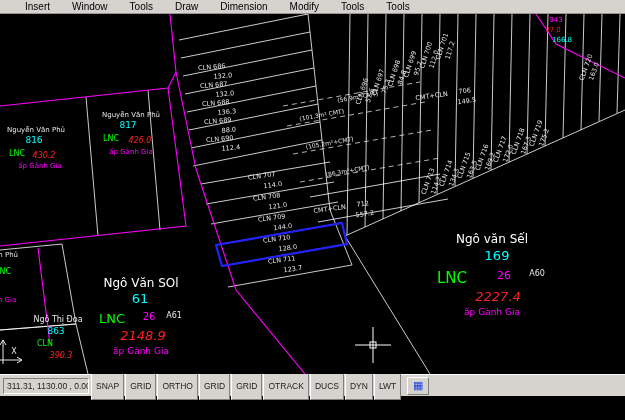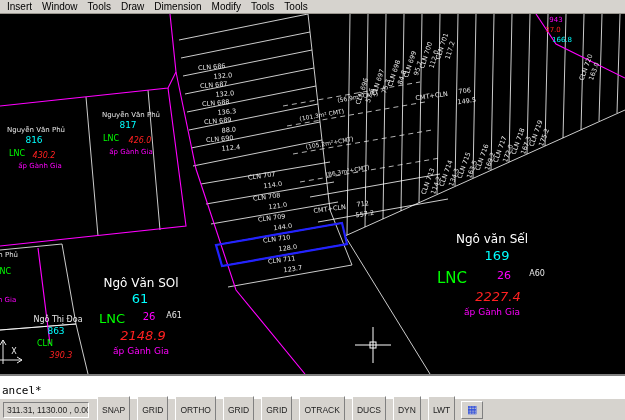--- a/index.html
+++ b/index.html
@@ -1,38 +1,38 @@
 <!DOCTYPE html>
 <html><head>
 <meta charset="utf-8">
 <style>
   html,body{margin:0;padding:0;}
   body{width:625px;height:420px;overflow:hidden;background:#000;font-family:"Liberation Sans",sans-serif;}
   .app{width:625px;height:420px;display:flex;flex-direction:column;}
   
   .menu-bar{height:14px;flex:0 0 14px;background:#d6d3ce;border-bottom:1px solid #9a968f;
-    display:flex;align-items:center;font-size:10px;color:#000;padding-left:2px;box-sizing:border-box;}
+    display:flex;align-items:center;font-size:10px;color:#000;padding-left:20px;box-sizing:border-box;gap:12px;}
   .menu-item{padding:0 5px;white-space:nowrap;cursor:default;}
   
   .canvas{position:relative;flex:0 0 360px;height:360px;background:#000;}
   .canvas svg{position:absolute;left:0;top:0;}
   .canvas text{font-family:"DejaVu Sans",sans-serif;}
   
   .command-area{flex:0 0 24px;height:24px;background:#fff;border-top:2px solid #808080;box-sizing:border-box;
     display:flex;align-items:flex-end;font-family:"DejaVu Sans Mono",monospace;font-size:11px;color:#000;
     padding:0 2px 1px 2px;}
   
   .status-bar{flex:0 0 22px;height:22px;background:#d6d3ce;border-top:1px solid #fff;box-sizing:border-box;
     display:flex;align-items:center;gap:2px;padding:0 3px;}
   .coords{width:86px;height:16px;border:1px solid;border-color:#808080 #fff #fff #808080;
     font-size:8.5px;display:flex;align-items:center;padding:0 3px;box-sizing:border-box;color:#222;
     background:#d6d3ce;white-space:nowrap;overflow:hidden;}
   .status-btn{height:28px;font-size:8.5px;line-height:14px;background:#d6d3ce;border:1px solid;
     border-color:#fff #808080 #808080 #fff;padding:0 4px;color:#222;font-family:"Liberation Sans",sans-serif;
-    cursor:default;white-space:nowrap;margin-left:6px;}
+    cursor:default;white-space:nowrap;}
   .model-btn{height:16px;width:20px;border:1px solid;border-color:#fff #808080 #808080 #fff;
     background:#d6d3ce;color:#2244dd;font-size:11px;line-height:14px;text-align:center;margin-left:4px;cursor:default;}
 </style>
 </head>
 <body>
 
 <div class="app">
 
   <div class="menu-bar" id="menu-items">
       <span class="menu-item">Insert</span>
@@ -209,23 +209,20 @@
           <text transform="translate(562,28)" fill="#00ffff" font-size="7" text-anchor="middle">166.8</text>
           <text transform="translate(358,85) rotate(-10)" fill="#e8e8e8" font-size="6" text-anchor="middle">(56.9m² CMT)</text>
           <text transform="translate(322,103) rotate(-10)" fill="#e8e8e8" font-size="6" text-anchor="middle">(101.3m² CMT)</text>
           <text transform="translate(330,131) rotate(-10)" fill="#e8e8e8" font-size="6" text-anchor="middle">(105.2m²+CMT)</text>
           <text transform="translate(348,159) rotate(-10)" fill="#e8e8e8" font-size="6" text-anchor="middle">(86.3m²+CMT)</text>
           <text transform="translate(14,340)" fill="#e8e8e8" font-size="8" text-anchor="middle">X</text>
         </g>
     </svg>
   </div>
 
-  <div class="command-area">
-    <span>ancel*</span>
-  </div>
 
   <div class="status-bar">
     <div class="coords">311.31, 1130.00 , 0.00</div>
     <div style="display:flex;gap:1px;" id="status-buttons">
         <button class="status-btn">SNAP</button>
         <button class="status-btn">GRID</button>
         <button class="status-btn">ORTHO</button>
         <button class="status-btn">GRID</button>
         <button class="status-btn">GRID</button>
         <button class="status-btn">OTRACK</button>

